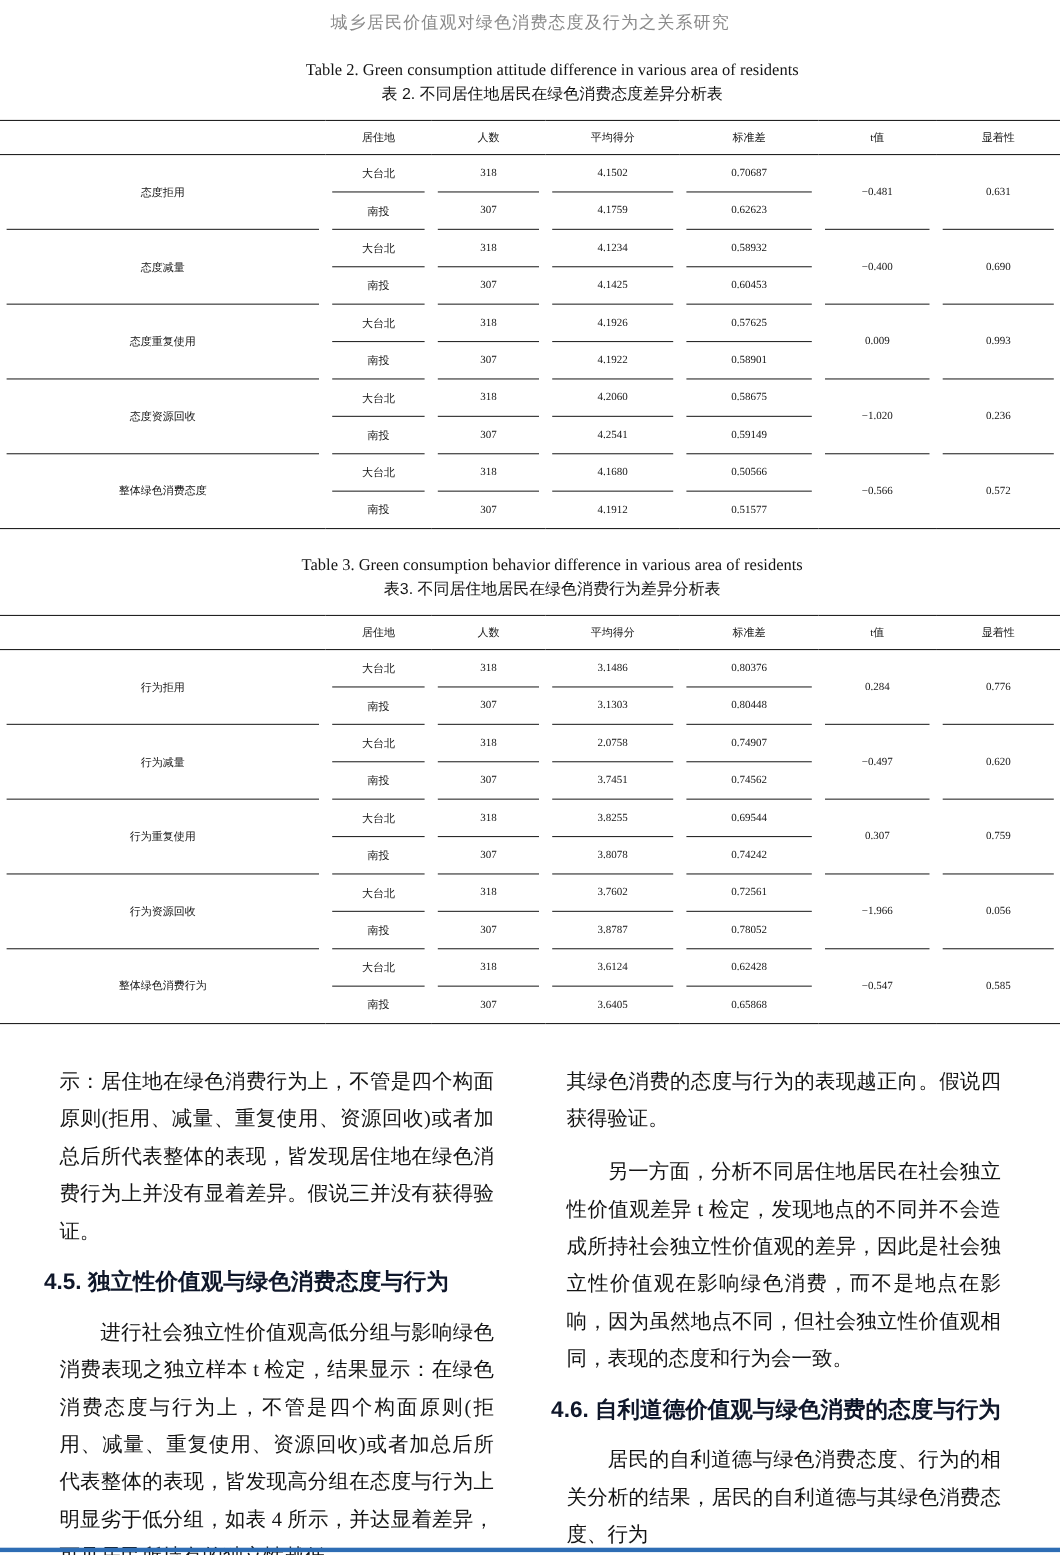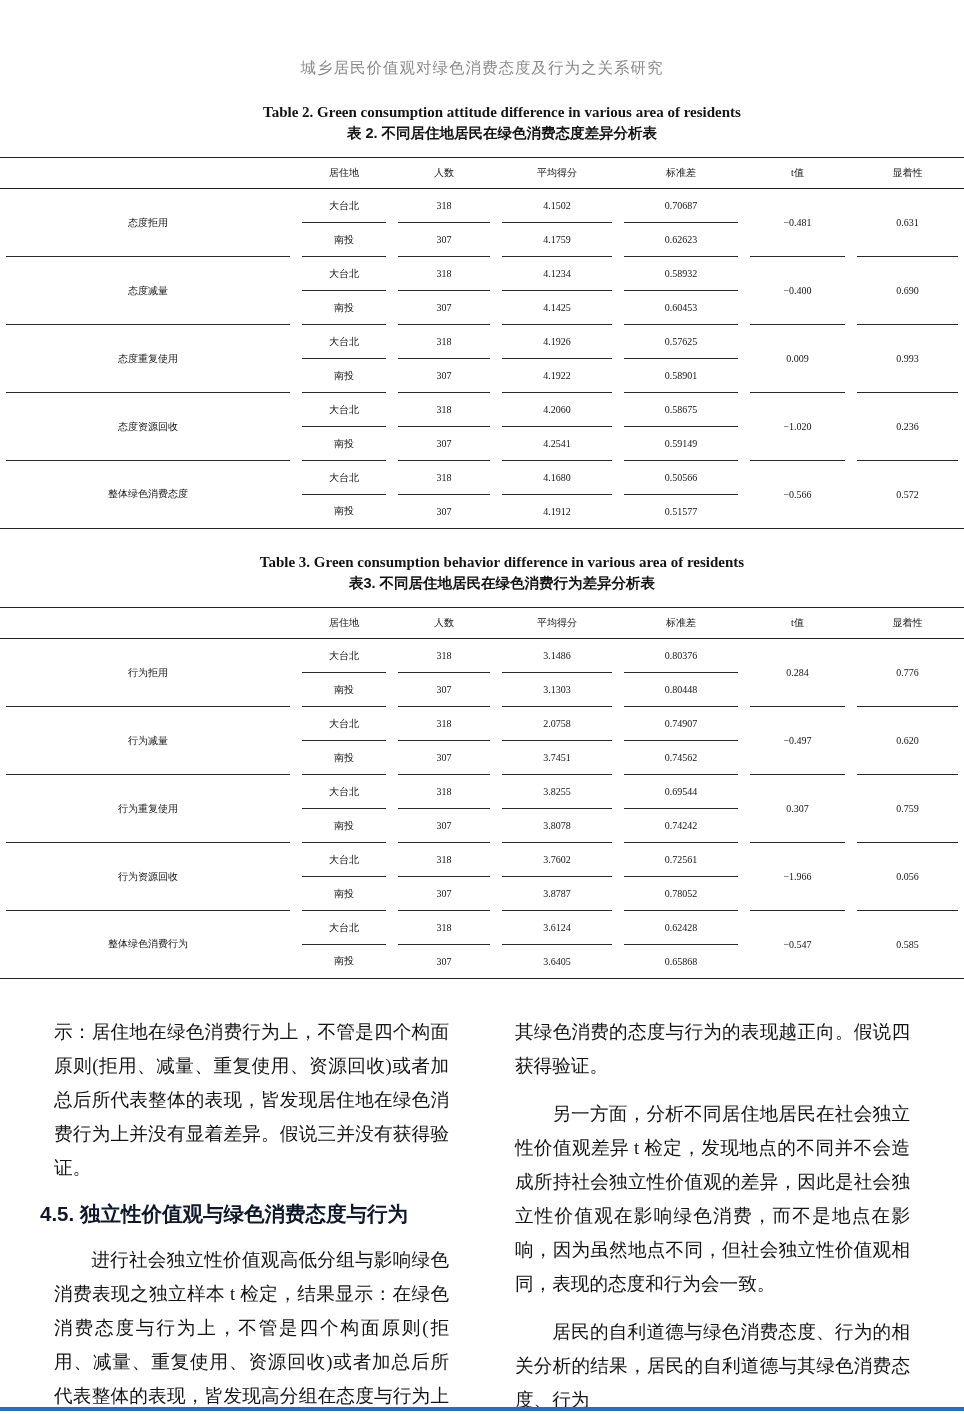--- a/index.html
+++ b/index.html
@@ -4,23 +4,23 @@
 <style>
   * { box-sizing: border-box; }
   html, body { margin: 0; padding: 0; background: #ffffff; }
   .page {
     width: 964px; height: 1414px; position: relative; overflow: hidden;
     background: #ffffff; color: #141414;
     font-family: "Liberation Serif", "DejaVu Serif", serif;
   }
   .running-head {
     padding-top: 10px; text-align: center;
-    font-size: 15.5px; color: #8a8a8a; letter-spacing: 1px; margin-top: 48px;
-  }
-  .caption { text-align: center; font-weight: bold; padding-left: 40px; }
+    font-size: 15.5px; color: #8a8a8a; letter-spacing: 1px;
+  }
+  .caption { text-align: center; font-weight: normal; padding-left: 40px; }
   .caption.en { margin-top: 25px; font-size: 15px; font-family: "Liberation Serif", serif; }
   .caption.zh { margin-top: 3px; font-size: 14.5px; font-family: "Liberation Sans", "DejaVu Sans", sans-serif; }
   .data-table {
     width: 964px; border-collapse: collapse; table-layout: fixed;
     margin-top: 14px; font-size: 10px;
     border-top: 1.2px solid #222; border-bottom: 1.2px solid #222;
   }
   .data-table thead tr { border-bottom: 1px solid #222; }
   .data-table th { font-weight: normal; height: 31px; text-align: center; padding: 0; }
   .data-table td { height: 34px; text-align: center; padding: 0; vertical-align: middle; }
@@ -264,19 +264,20 @@
 
   <div class="body-cols">
     <div class="col">
       <p>示：居住地在绿色消费行为上，不管是四个构面原则(拒用、减量、重复使用、资源回收)或者加总后所代表整体的表现，皆发现居住地在绿色消费行为上并没有显着差异。假说三并没有获得验证。</p>
       <h2 class="sec">4.5. 独立性价值观与绿色消费态度与行为</h2>
       <p class="indent">进行社会独立性价值观高低分组与影响绿色消费表现之独立样本 t 检定，结果显示：在绿色消费态度与行为上，不管是四个构面原则(拒用、减量、重复使用、资源回收)或者加总后所代表整体的表现，皆发现高分组在态度与行为上明显劣于低分组，如表 4 所示，并达显着差异，可见居民所持有的独立性越低，</p>
     </div>
     <div class="col">
       <p>其绿色消费的态度与行为的表现越正向。假说四获得验证。</p>
       <p class="indent">另一方面，分析不同居住地居民在社会独立性价值观差异 t 检定，发现地点的不同并不会造成所持社会独立性价值观的差异，因此是社会独立性价值观在影响绿色消费，而不是地点在影响，因为虽然地点不同，但社会独立性价值观相同，表现的态度和行为会一致。</p>
+      <h2 class="sec">4.6. 自利道德价值观与绿色消费的态度与行为</h2>
       <p class="indent">居民的自利道德与绿色消费态度、行为的相关分析的结果，居民的自利道德与其绿色消费态度、行为</p>
     </div>
   </div>
 
   <div class="footer-rule" style="background: rgb(46, 109, 180);"></div>
 
 </div>
 
 </body></html>

